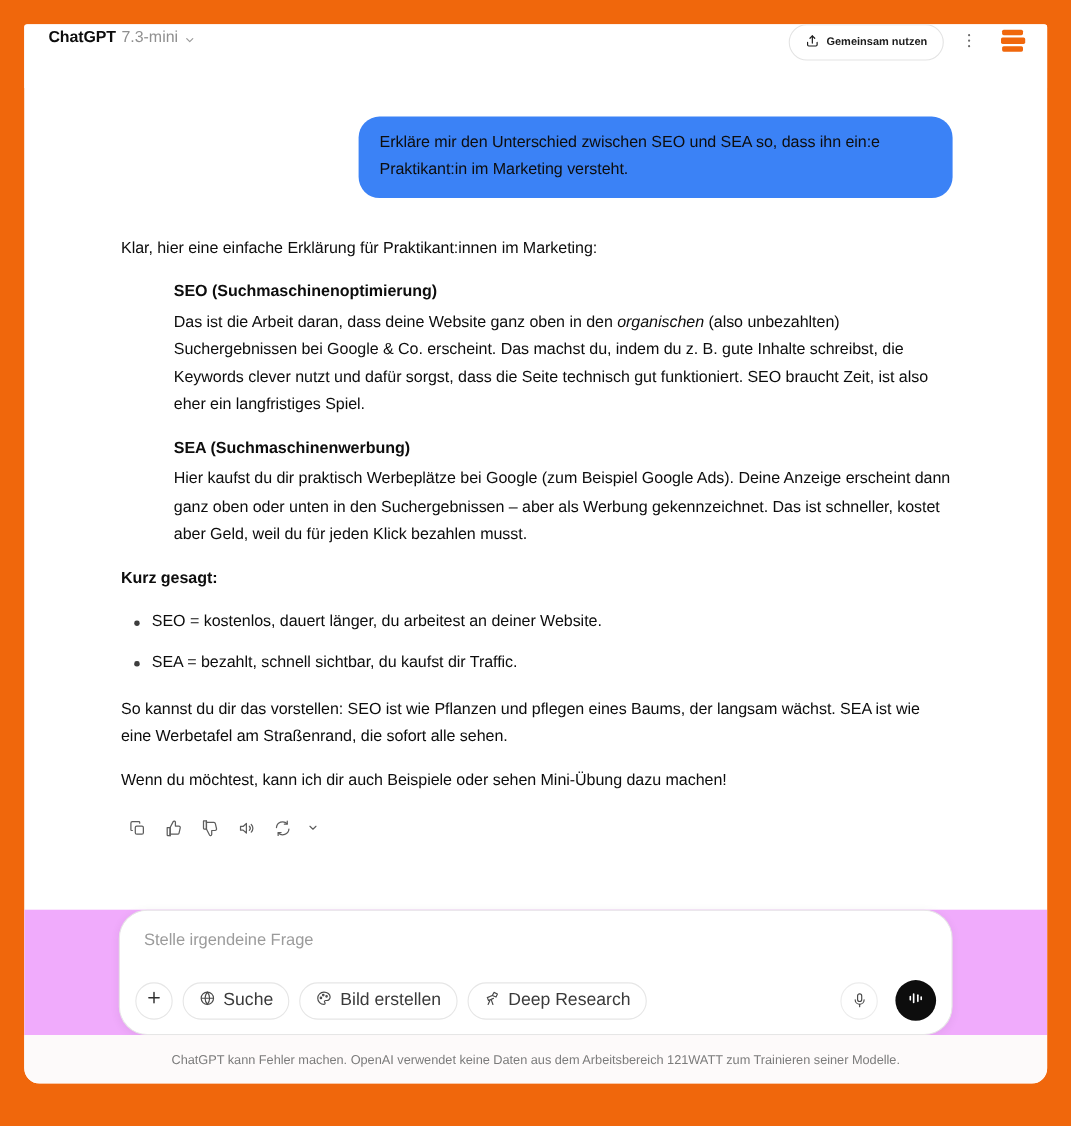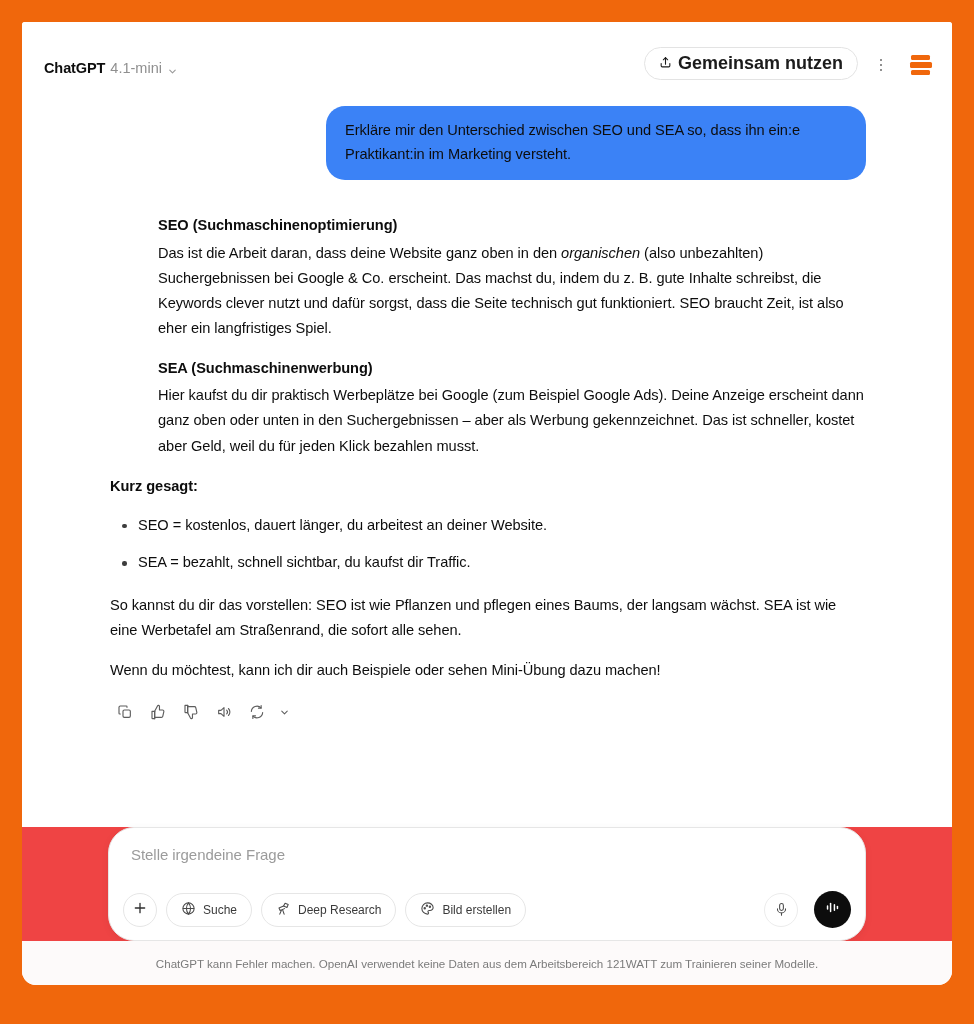--- a/index.html
+++ b/index.html
@@ -35,21 +35,21 @@
     overflow: hidden;
     display: flex;
     flex-direction: column;
   }
 
   
   .header {
     height: 58px;
     flex: 0 0 58px;
     display: flex;
-    align-items: flex-end;
+    align-items: flex-start;
     padding: 0 16px 0 20px;
     background: #fff;
   }
 
   .model-switcher {
     display: flex;
     align-items: baseline;
     gap: 5px;
     padding: 4px 8px 4px 2px;
     border-radius: 8px;
@@ -78,21 +78,21 @@
   .share-btn {
     display: flex;
     align-items: center;
     gap: 6px;
     height: 33px;
     padding: 0 14px;
     border: 1px solid #e3e3e3;
     border-radius: 999px;
     background: #fff;
     cursor: pointer;
-    font-size: 18px;
+    font-size: 10px;
     font-weight: 600;
     color: #1c1c1c;
     white-space: nowrap;
   }
   .share-btn svg { width: 13px; height: 13px; }
 
   .kebab {
     width: 30px; height: 30px;
     margin-left: 8px;
     display: flex;
@@ -216,21 +216,21 @@
     cursor: pointer;
   }
   .act svg { width: 16px; height: 16px; }
   .act-chev { width: 18px; height: 29px; display:flex; align-items:center; justify-content:center; cursor:pointer;}
   .act-chev svg { width: 11px; height: 11px; }
 
   
   .composer-wrap {
     flex: 0 0 auto;
     padding: 0 0 0 0;
-    background: #ef4444;
+    background: #f0abfc;
   }
   .composer {
     width: 758px;
     margin: 0 auto;
     border: 1px solid #e6e6e6;
     border-radius: 26px;
     background: #fff;
     box-shadow: 0 2px 9px rgba(0,0,0,0.055);
     padding: 16px 14px 12px 14px;
   }
@@ -266,21 +266,21 @@
   .chip {
     display: flex;
     align-items: center;
     gap: 7px;
     height: 34px;
     padding: 0 14px;
     border: 1px solid #e6e6e6;
     border-radius: 999px;
     background: #fff;
     cursor: pointer;
-    font-size: 12px;
+    font-size: 16px;
     font-weight: 500;
     color: #3a3a3a;
     white-space: nowrap;
     flex: 0 0 auto;
     text-align: center;
   }
   .chip svg { width: 15px; height: 15px; color: #4a4a4a; }
 
   .tools-spacer { flex: 1; }
 
@@ -327,21 +327,21 @@
 </head>
 <body>
 
 <div class="frame">
   <div class="app-card">
 
     <div class="header">
 
       <div class="model-switcher">
         <span class="brand-name">ChatGPT</span>
-        <span class="model-name">4.1-mini</span>
+        <span class="model-name">7.3-mini</span>
         <span class="chev">
           <svg viewBox="0 0 24 24" fill="none" stroke="currentColor" stroke-width="2.4" stroke-linecap="round" stroke-linejoin="round">
               <polyline points="6 9 12 15 18 9"></polyline>
             </svg>
         </span>
       </div>
 
       <div class="header-spacer"></div>
 
       <div class="share-btn">
@@ -370,20 +370,21 @@
 
     <div class="convo">
       <div class="thread">
 
         <div class="user-row">
           <div class="user-bubble">Erkläre mir den Unterschied zwischen SEO und SEA so, dass ihn ein:e Praktikant:in im Marketing versteht.</div>
         </div>
 
         <div class="assistant">
 
+          <p>Klar, hier eine einfache Erklärung für Praktikant:innen im Marketing:</p>
 
           <div class="sec">
             <h3>SEO (Suchmaschinenoptimierung)</h3>
             <p><span>Das ist die Arbeit daran, dass deine Website ganz oben in den </span><em>organischen</em><span> (also unbezahlten) Suchergebnissen bei Google &amp; Co. erscheint. Das machst du, indem du z. B. gute Inhalte schreibst, die Keywords clever nutzt und dafür sorgst, dass die Seite technisch gut funktioniert. SEO braucht Zeit, ist also eher ein langfristiges Spiel.</span></p>
           </div>
 
           <div class="sec">
             <h3>SEA (Suchmaschinenwerbung)</h3>
             <p>Hier kaufst du dir praktisch Werbeplätze bei Google (zum Beispiel Google Ads). Deine Anzeige erscheint dann ganz oben oder unten in den Suchergebnissen – aber als Werbung gekennzeichnet. Das ist schneller, kostet aber Geld, weil du für jeden Klick bezahlen musst.</p>
           </div>
@@ -466,39 +467,39 @@
                   <path d="M3 12h18"></path>
                 <path d="M12 3a14 14 0 0 1 0 18a14 14 0 0 1 0-18z"></path>
               </svg>
             </span>
             <span>Suche</span>
           </div>
 
           <div class="chip">
             <span>
               <svg viewBox="0 0 24 24" fill="none" stroke="currentColor" stroke-width="1.7" stroke-linecap="round" stroke-linejoin="round">
+                <path d="M12 3a9 9 0 1 0 0 18c1 0 1.7-.8 1.7-1.7 0-.5-.2-.9-.5-1.2-.3-.3-.5-.7-.5-1.1 0-.9.8-1.7 1.7-1.7H16a5 5 0 0 0 5-5c0-4-4-7.3-9-7.3z"></path>
+                <circle cx="7.6" cy="11.5" r="1.1"></circle>
+                  <circle cx="11" cy="7.4" r="1.1"></circle>
+                  <circle cx="15.8" cy="9.2" r="1.1"></circle>
+              </svg>
+            </span>
+            <span>Bild erstellen</span>
+          </div>
+
+          <div class="chip">
+            <span>
+              <svg viewBox="0 0 24 24" fill="none" stroke="currentColor" stroke-width="1.7" stroke-linecap="round" stroke-linejoin="round">
                 <path d="M14.5 3.5l5 2.2-2 4.6-5.4-2.3z"></path>
                 <path d="M12.1 8l-7.3 3.1 1.8 4.1 7.1-3"></path>
                 <path d="M8.5 15.2L6 21"></path>
                   <path d="M10.6 14.3L13 21"></path>
               </svg>
             </span>
             <span>Deep Research</span>
-          </div>
-
-          <div class="chip">
-            <span>
-              <svg viewBox="0 0 24 24" fill="none" stroke="currentColor" stroke-width="1.7" stroke-linecap="round" stroke-linejoin="round">
-                <path d="M12 3a9 9 0 1 0 0 18c1 0 1.7-.8 1.7-1.7 0-.5-.2-.9-.5-1.2-.3-.3-.5-.7-.5-1.1 0-.9.8-1.7 1.7-1.7H16a5 5 0 0 0 5-5c0-4-4-7.3-9-7.3z"></path>
-                <circle cx="7.6" cy="11.5" r="1.1"></circle>
-                  <circle cx="11" cy="7.4" r="1.1"></circle>
-                  <circle cx="15.8" cy="9.2" r="1.1"></circle>
-              </svg>
-            </span>
-            <span>Bild erstellen</span>
           </div>
 
           <div class="tools-spacer"></div>
 
           <div class="mic-btn">
             <svg viewBox="0 0 24 24" fill="none" stroke="currentColor" stroke-width="1.7" stroke-linecap="round" stroke-linejoin="round">
               <rect x="9" y="2.5" width="6" height="11" rx="3"></rect>
               <path d="M5.5 11a6.5 6.5 0 0 0 13 0"></path>
                 <path d="M12 17.5V21"></path>
             </svg>

